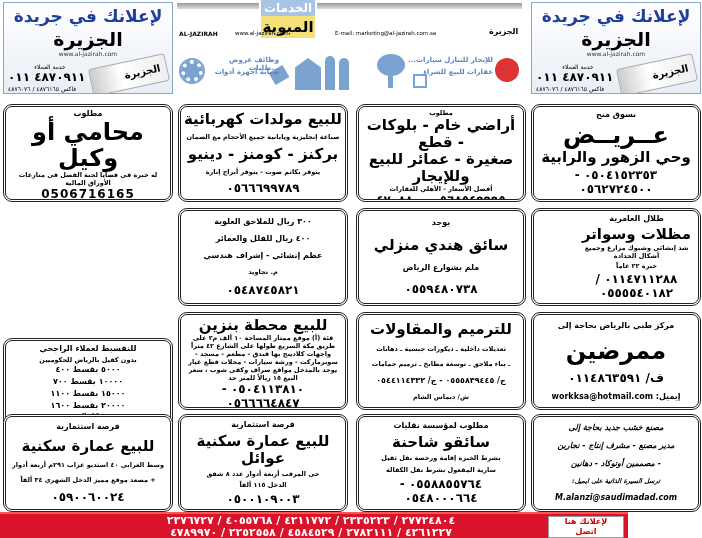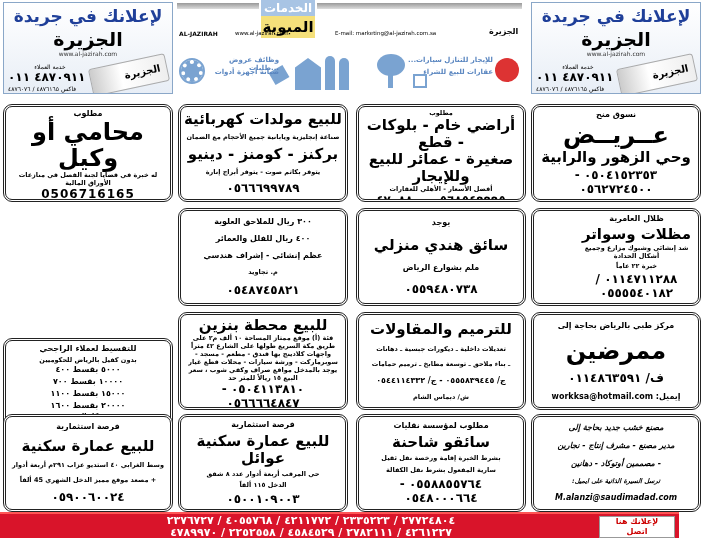--- a/index.html
+++ b/index.html
@@ -22,21 +22,21 @@
 .icons{position:absolute;top:52px;left:0;width:348px;height:44px}
 .ic{position:absolute;background:#7aa3d1}
 .ictext{position:absolute;font-size:7px;color:#5a86c0;font-weight:bold;text-align:right}
 .grid{position:absolute;top:100px;left:0;width:702px;height:408px}
 .cell{position:absolute;width:170px;height:98px;border:3px double #222;border-radius:9px;text-align:center;direction:rtl;color:#000;overflow:hidden;padding:2px 3px;display:flex;flex-direction:column;justify-content:space-around;background:#fff}
 .s{font-size:8px;font-weight:bold;line-height:10px}
 .m{font-size:15px;font-weight:bold;line-height:17px}
 .l{font-size:24px;font-weight:bold;line-height:26px}
 .n{font-size:12px;font-weight:bold;letter-spacing:1px;line-height:14px;direction:ltr}
 .xs{font-size:6.5px;font-weight:bold;line-height:8px}
-.foot{position:absolute;left:0;top:512px;width:679px;height:26px;background:#d9142a;border-top:2px solid #f55}
+.foot{position:absolute;left:0;top:512px;width:628px;height:26px;background:#d9142a;border-top:2px solid #f55}
 .fnum{position:absolute;left:6px;width:610px;color:#fff;font-weight:bold;font-size:11px;line-height:12px;letter-spacing:1px;text-align:center;direction:ltr}
 .fbox{position:absolute;right:4px;top:2px;width:76px;height:22px;background:#fff;color:#c00;font-weight:bold;font-size:8px;text-align:center;line-height:10px;border:1px solid #999}
 </style>
 </head>
 <body>
 
 <div class="hdr">
   <div class="promo" style="left:3px">
     <div class="t">لإعلانك في جريدة</div>
     <div class="logo">الجزيرة</div>
@@ -180,21 +180,21 @@
       <div class="s">فرصة استثمارية</div>
       <div class="m">للبيع عمارة سكنية عوائل</div>
       <div class="xs">حي المرقب أربعة أدوار عدد ٨ شقق</div>
       <div class="xs">الدخل ١١٥ ألفاً</div>
       <div class="n">٠٥٠٠١٠٩٠٠٣</div>
     </div>
     <div class="cell" style="left: 3px; top: 314px;">
       <div class="s">فرصة استثمارية</div>
       <div class="m">للبيع عمارة سكنية</div>
       <div class="xs">وسط الغرابي ٤٠ استديو عزاب ٢٩١م أربعة أدوار</div>
-      <div class="xs">+ مصعد موقع مميز الدخل الشهري 45 ألفاً</div>
+      <div class="xs">+ مصعد موقع مميز الدخل الشهري ٣٤ ألفاً</div>
       <div class="n">٠٥٩٠٠٦٠٠٢٤</div>
     </div>
   </div>
 
 <div class="foot">
   <div class="fnum" style="top:1px">٢٧٧٢٤٨٠٤ / ٢٣٣٥٢٢٣ / ٤٢١١٧٧٢ / ٤٠٥٥٧٦٨ / ٢٣٧٦٧٢٧</div>
   <div class="fnum" style="top:13px">٤٢٦١٢٢٧ / ٢٧٨٢١١١ / ٤٥٨٤٥٢٩ / ٢٢٥٢٥٥٨ / ٤٧٨٩٩٧٠</div>
   <div class="fbox">
     <div>لإعلانك هنا</div>
     <div>اتصل</div>

